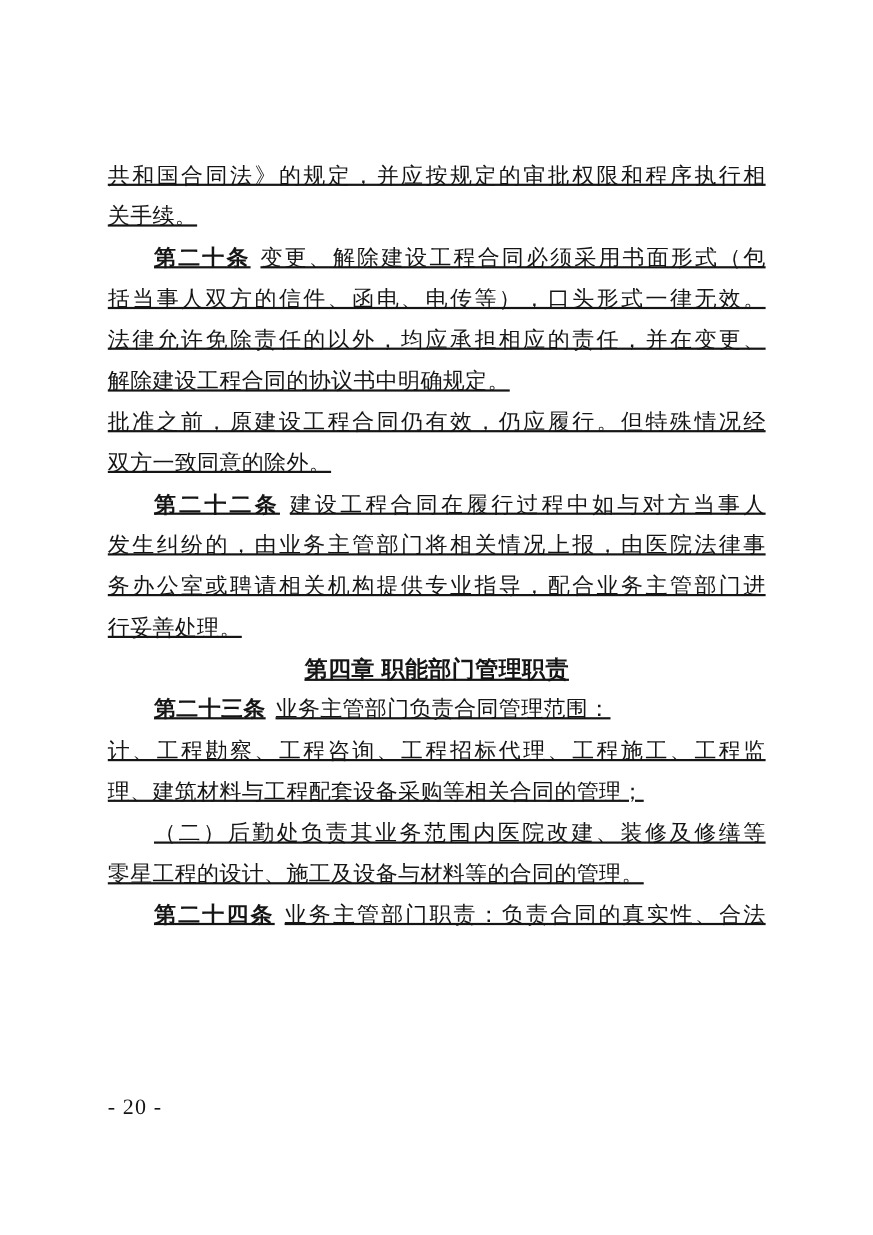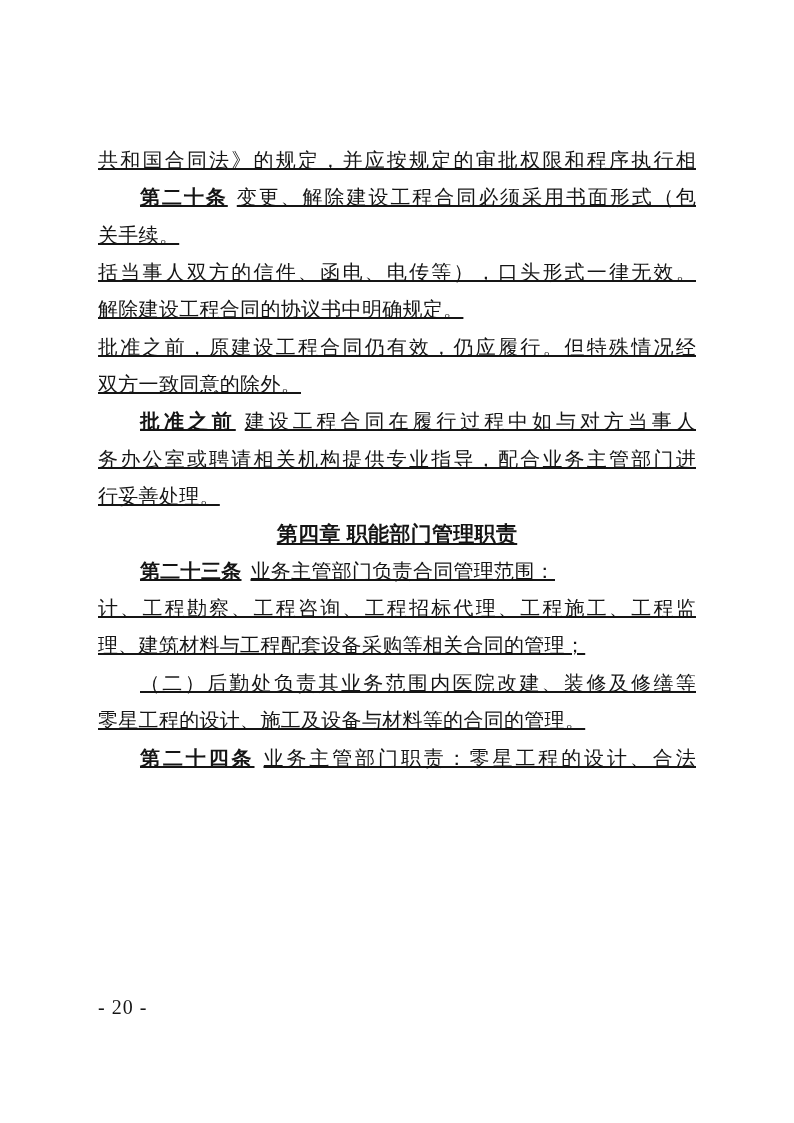--- a/index.html
+++ b/index.html
@@ -52,31 +52,33 @@
     font-size: 20px;
     letter-spacing: 1px;
     color: #151515;
   }
 </style>
 </head>
 <body>
 
 <div class="doc-body">
     <div class="line fill"><span>共和国合同法》的规定，并应按规定的审批权限和程序执行相</span></div>
+    <div class="line"><span>关手续。</span></div>
     <div class="line indent fill"><b class="kw">第二十条</b><span>变更、解除建设工程合同必须采用书面形式（包</span></div>
-    <div class="line"><span>关手续。</span></div>
     <div class="line fill"><span>括当事人双方的信件、函电、电传等），口头形式一律无效。</span></div>
+    <div class="line fill"><span>法律允许免除责任的以外，均应承担相应的责任，并在变更、</span></div>
     <div class="line"><span>解除建设工程合同的协议书中明确规定。</span></div>
     <div class="line fill"><span>批准之前，原建设工程合同仍有效，仍应履行。但特殊情况经</span></div>
     <div class="line"><span>双方一致同意的除外。</span></div>
-    <div class="line indent fill"><b class="kw">批准之前</b><span>建设工程合同在履行过程中如与对方当事人</span></div>
+    <div class="line indent fill"><b class="kw">第二十二条</b><span>建设工程合同在履行过程中如与对方当事人</span></div>
+    <div class="line fill"><span>发生纠纷的，由业务主管部门将相关情况上报，由医院法律事</span></div>
     <div class="line fill"><span>务办公室或聘请相关机构提供专业指导，配合业务主管部门进</span></div>
     <div class="line"><span>行妥善处理。</span></div>
     <div class="line heading"><span>第四章 职能部门管理职责</span></div>
     <div class="line indent"><b class="kw">第二十三条</b><span>业务主管部门负责合同管理范围：</span></div>
     <div class="line fill"><span>计、工程勘察、工程咨询、工程招标代理、工程施工、工程监</span></div>
     <div class="line"><span>理、建筑材料与工程配套设备采购等相关合同的管理；</span></div>
     <div class="line indent fill"><span>（二）后勤处负责其业务范围内医院改建、装修及修缮等</span></div>
     <div class="line"><span>零星工程的设计、施工及设备与材料等的合同的管理。</span></div>
-    <div class="line indent fill"><b class="kw">第二十四条</b><span>业务主管部门职责：零星工程的设计、合法</span></div>
+    <div class="line indent fill"><b class="kw">第二十四条</b><span>业务主管部门职责：负责合同的真实性、合法</span></div>
   </div>
 
 <div class="footer">- 20 -</div>
 
 </body></html>

